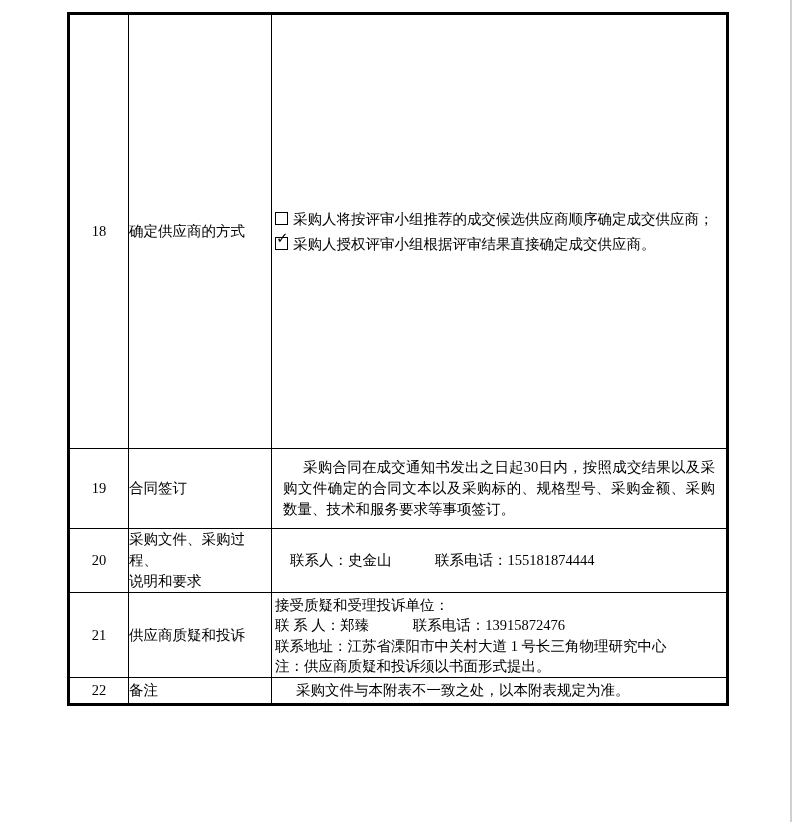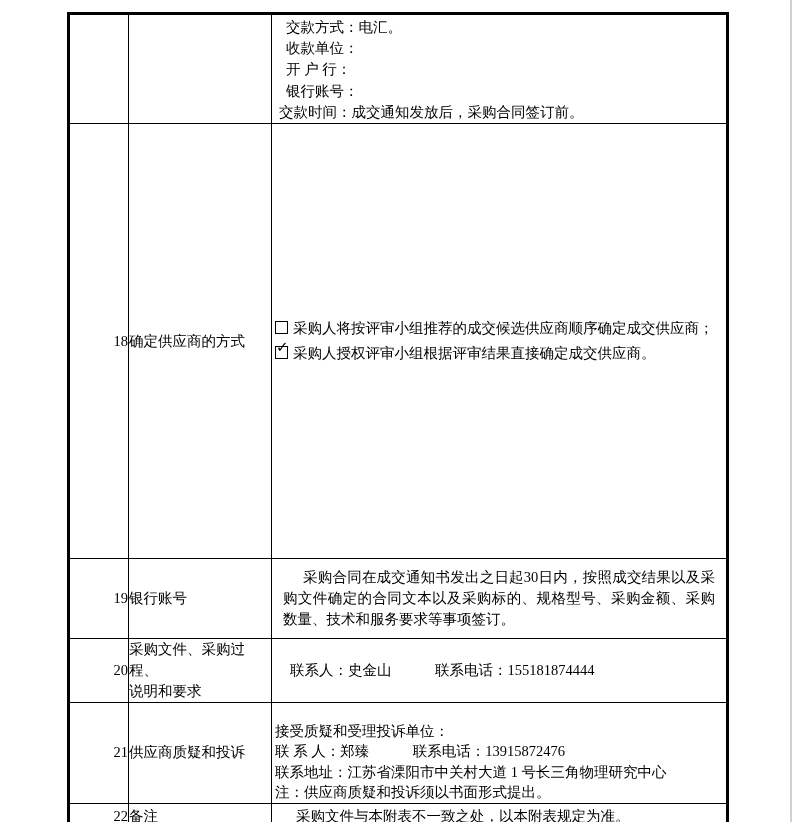--- a/index.html
+++ b/index.html
@@ -17,21 +17,21 @@
     width:659px;border-collapse:collapse;table-layout:fixed;
     border:3px solid #000;
     font-size:14.5px;line-height:21px;
   }
   col.c-no{width:60px;}
   col.c-name{width:143px;}
   col.c-desc{width:456px;}
   th,td{border:1.5px solid #000;padding:0;vertical-align:middle;font-weight:normal;}
   tr.hdr{height:35px;}
   th{text-align:center;}
-  td.num{text-align:right;margin-left:34px;}
+  td.num{text-align:center;margin-left:34px;}
   td.name{white-space:pre-line;}
   td.desc{text-align:left;}
   tr.pay{height:108px;}
   tr.pay td.desc{vertical-align:top;padding-top:2px;}
   .payline{line-height:21.2px;padding-left:14px;}
   .payline.less{padding-left:7px;}
   tr.r18{height:435px;}
   .opt{line-height:25px;padding-left:3px;}
   .cb{
     display:inline-block;width:11px;height:11px;border:1.5px solid #000;
@@ -42,66 +42,55 @@
     font-family:"DejaVu Sans",sans-serif;font-size:15px;line-height:15px;
   }
   .cb.checked .check{display:block;}
   tr.r19{height:63px;}
   .para{
     margin:8px;padding:0 3px;text-align:justify;text-indent:20px;line-height:21px;
   }
   tr.r20{height:42px;}
   tr.r20 td.desc{padding-left:18px;}
   tr.r21{height:85px;}
-  tr.r21 td.desc{vertical-align:top;padding-top:18px;}
+  tr.r21 td.desc{vertical-align:top;padding-top:2px;}
   .cline{line-height:20.4px;padding-left:3px;}
   tr.r22{height:27px;}
   tr.r22 td.desc{padding-left:24px;}
 </style>
 </head>
 <body>
 
 <div class="page-edge"></div>
 
 <table class="clauses">
   <colgroup>
       <col class="c-no">
       <col class="c-name">
       <col class="c-desc">
     </colgroup>
   <tbody>
 
-    <tr class="pay">
-      <td class="num"></td>
-      <td class="name"></td>
-      <td class="desc">
-        <div class="payline">交款方式：电汇。</div>
-        <div class="payline">收款单位：</div>
-        <div class="payline">开 户 行：</div>
-        <div class="payline">银行账号：</div>
-        <div class="payline less">交款时间：成交通知发放后，采购合同签订前。</div>
-      </td>
-    </tr>
 
     <tr class="r18">
       <td class="num">18</td>
       <td class="name">确定供应商的方式</td>
       <td class="desc">
         <div class="opt">
           <span class="cb"></span><span>采购人将按评审小组推荐的成交候选供应商顺序确定成交供应商；</span>
         </div>
         <div class="opt">
           <span class="cb checked"><span class="check">✓</span></span><span>采购人授权评审小组根据评审结果直接确定成交供应商。</span>
         </div>
       </td>
     </tr>
 
     <tr class="r19">
       <td class="num">19</td>
-      <td class="name">银行账号</td>
+      <td class="name">合同签订</td>
       <td class="desc">
         <p class="para">采购合同在成交通知书发出之日起30日内，按照成交结果以及采购文件确定的合同文本以及采购标的、规格型号、采购金额、采购数量、技术和服务要求等事项签订。</p>
       </td>
     </tr>
 
     <tr class="r20">
       <td class="num">20</td>
       <td class="name">采购文件、采购过程、
 说明和要求</td>
       <td class="desc">

